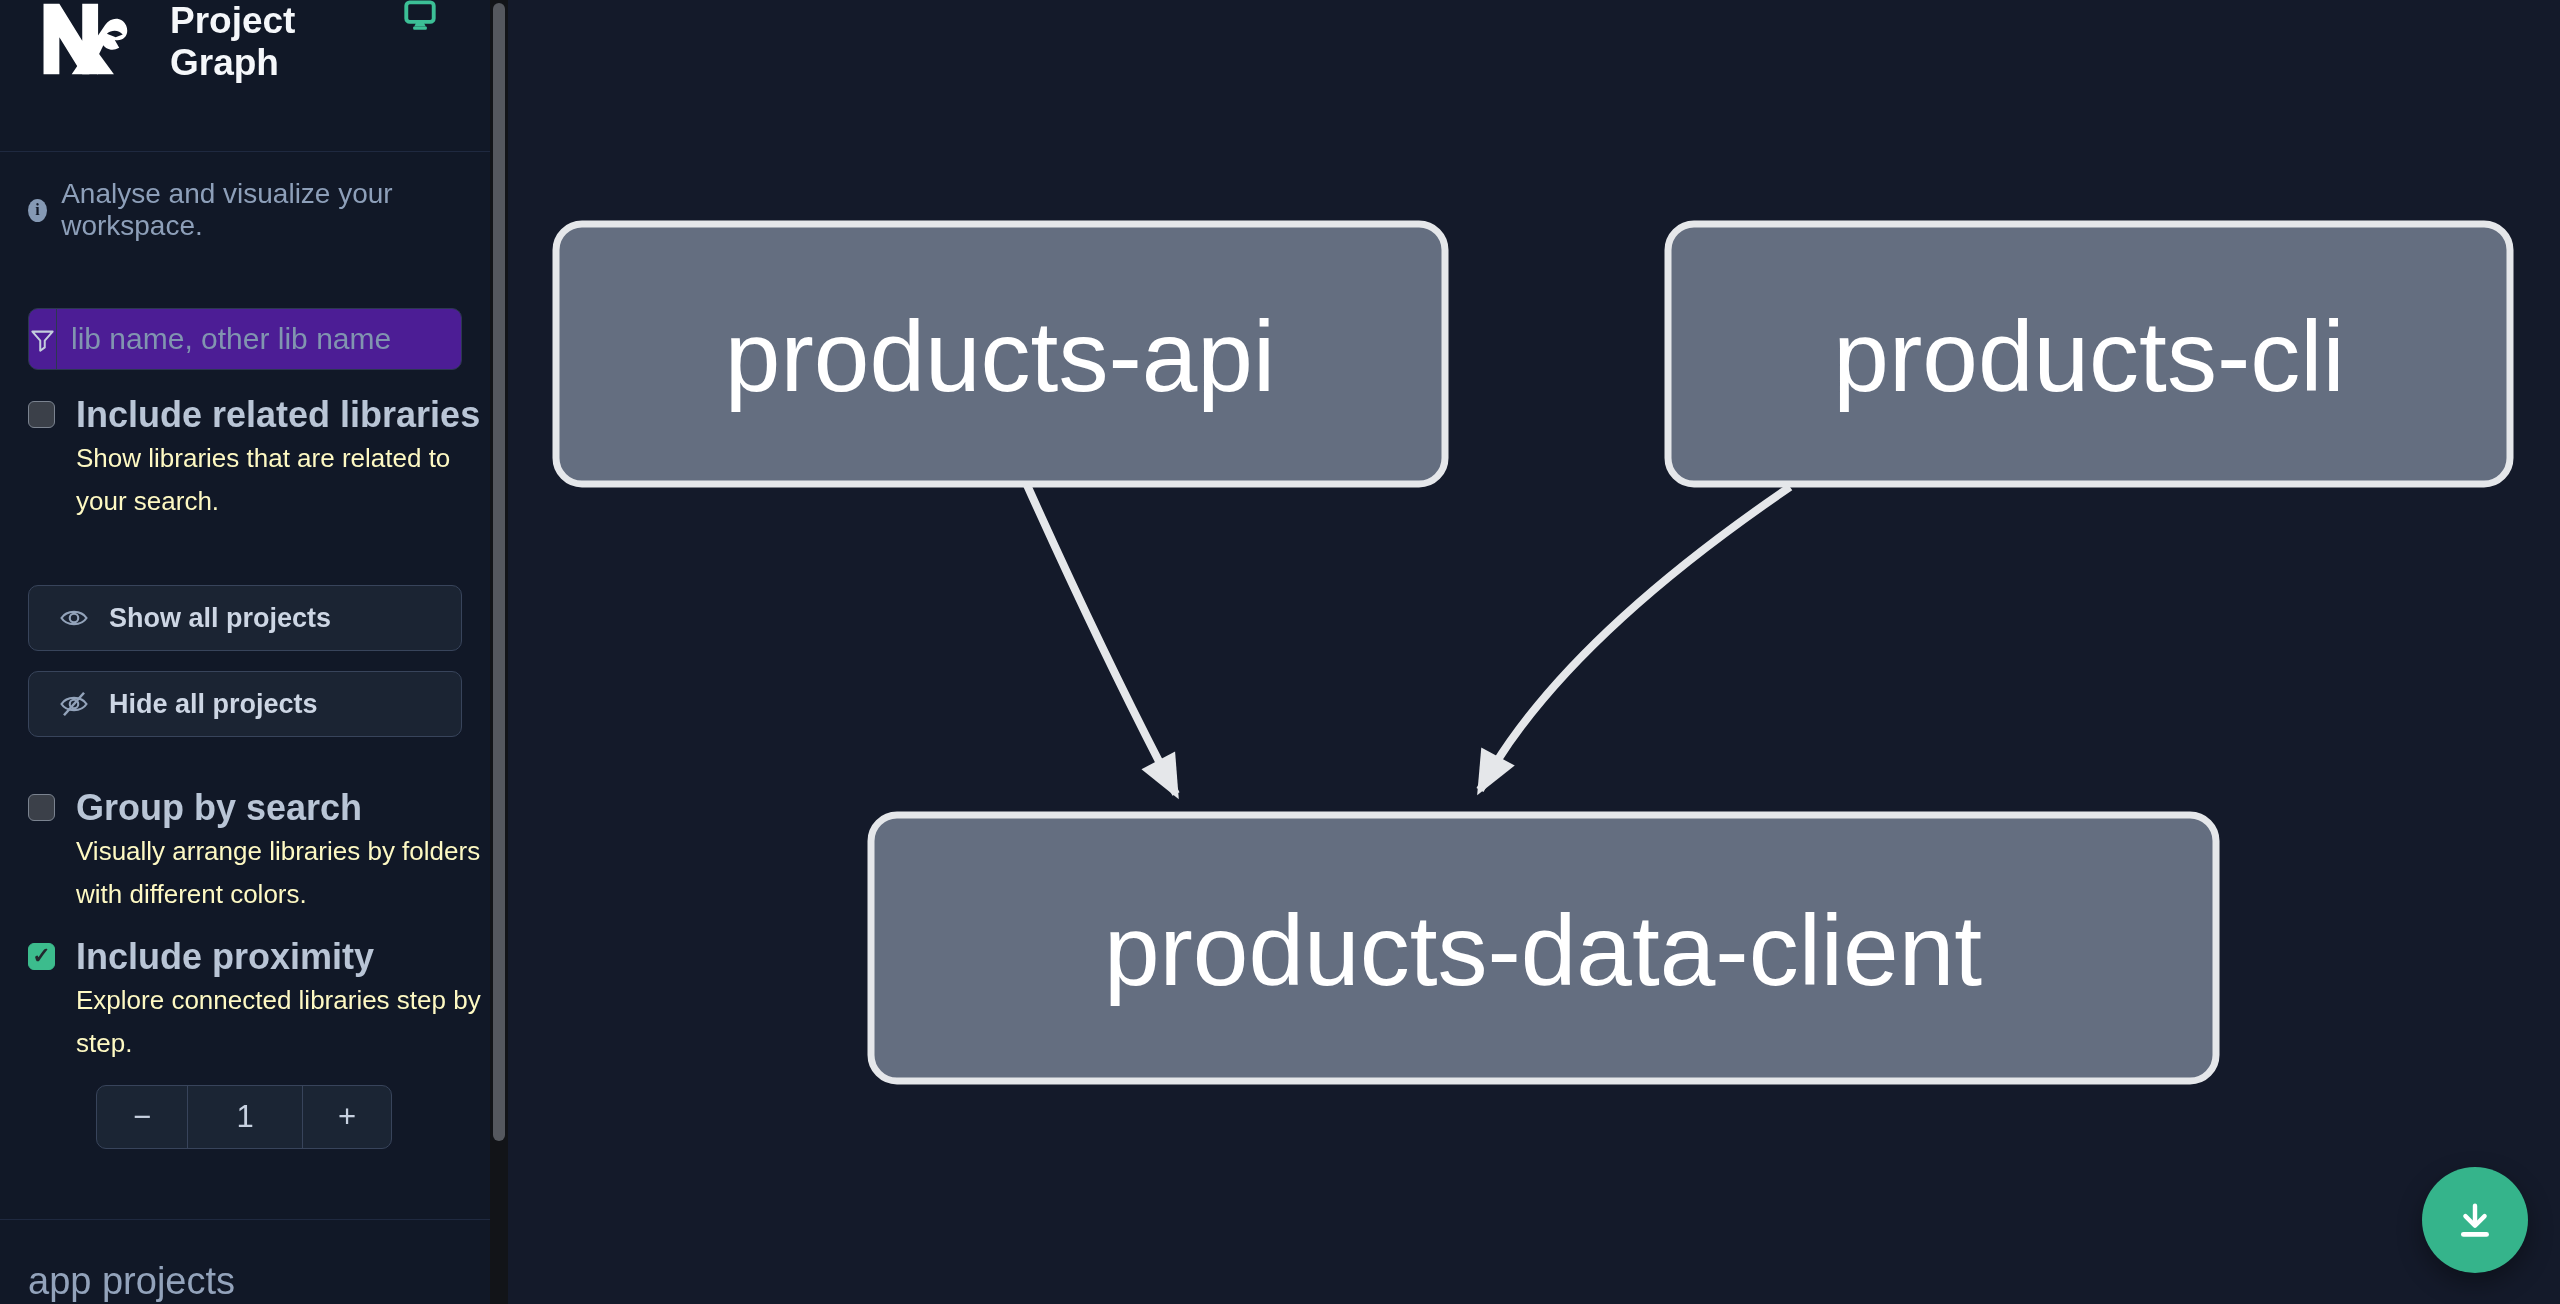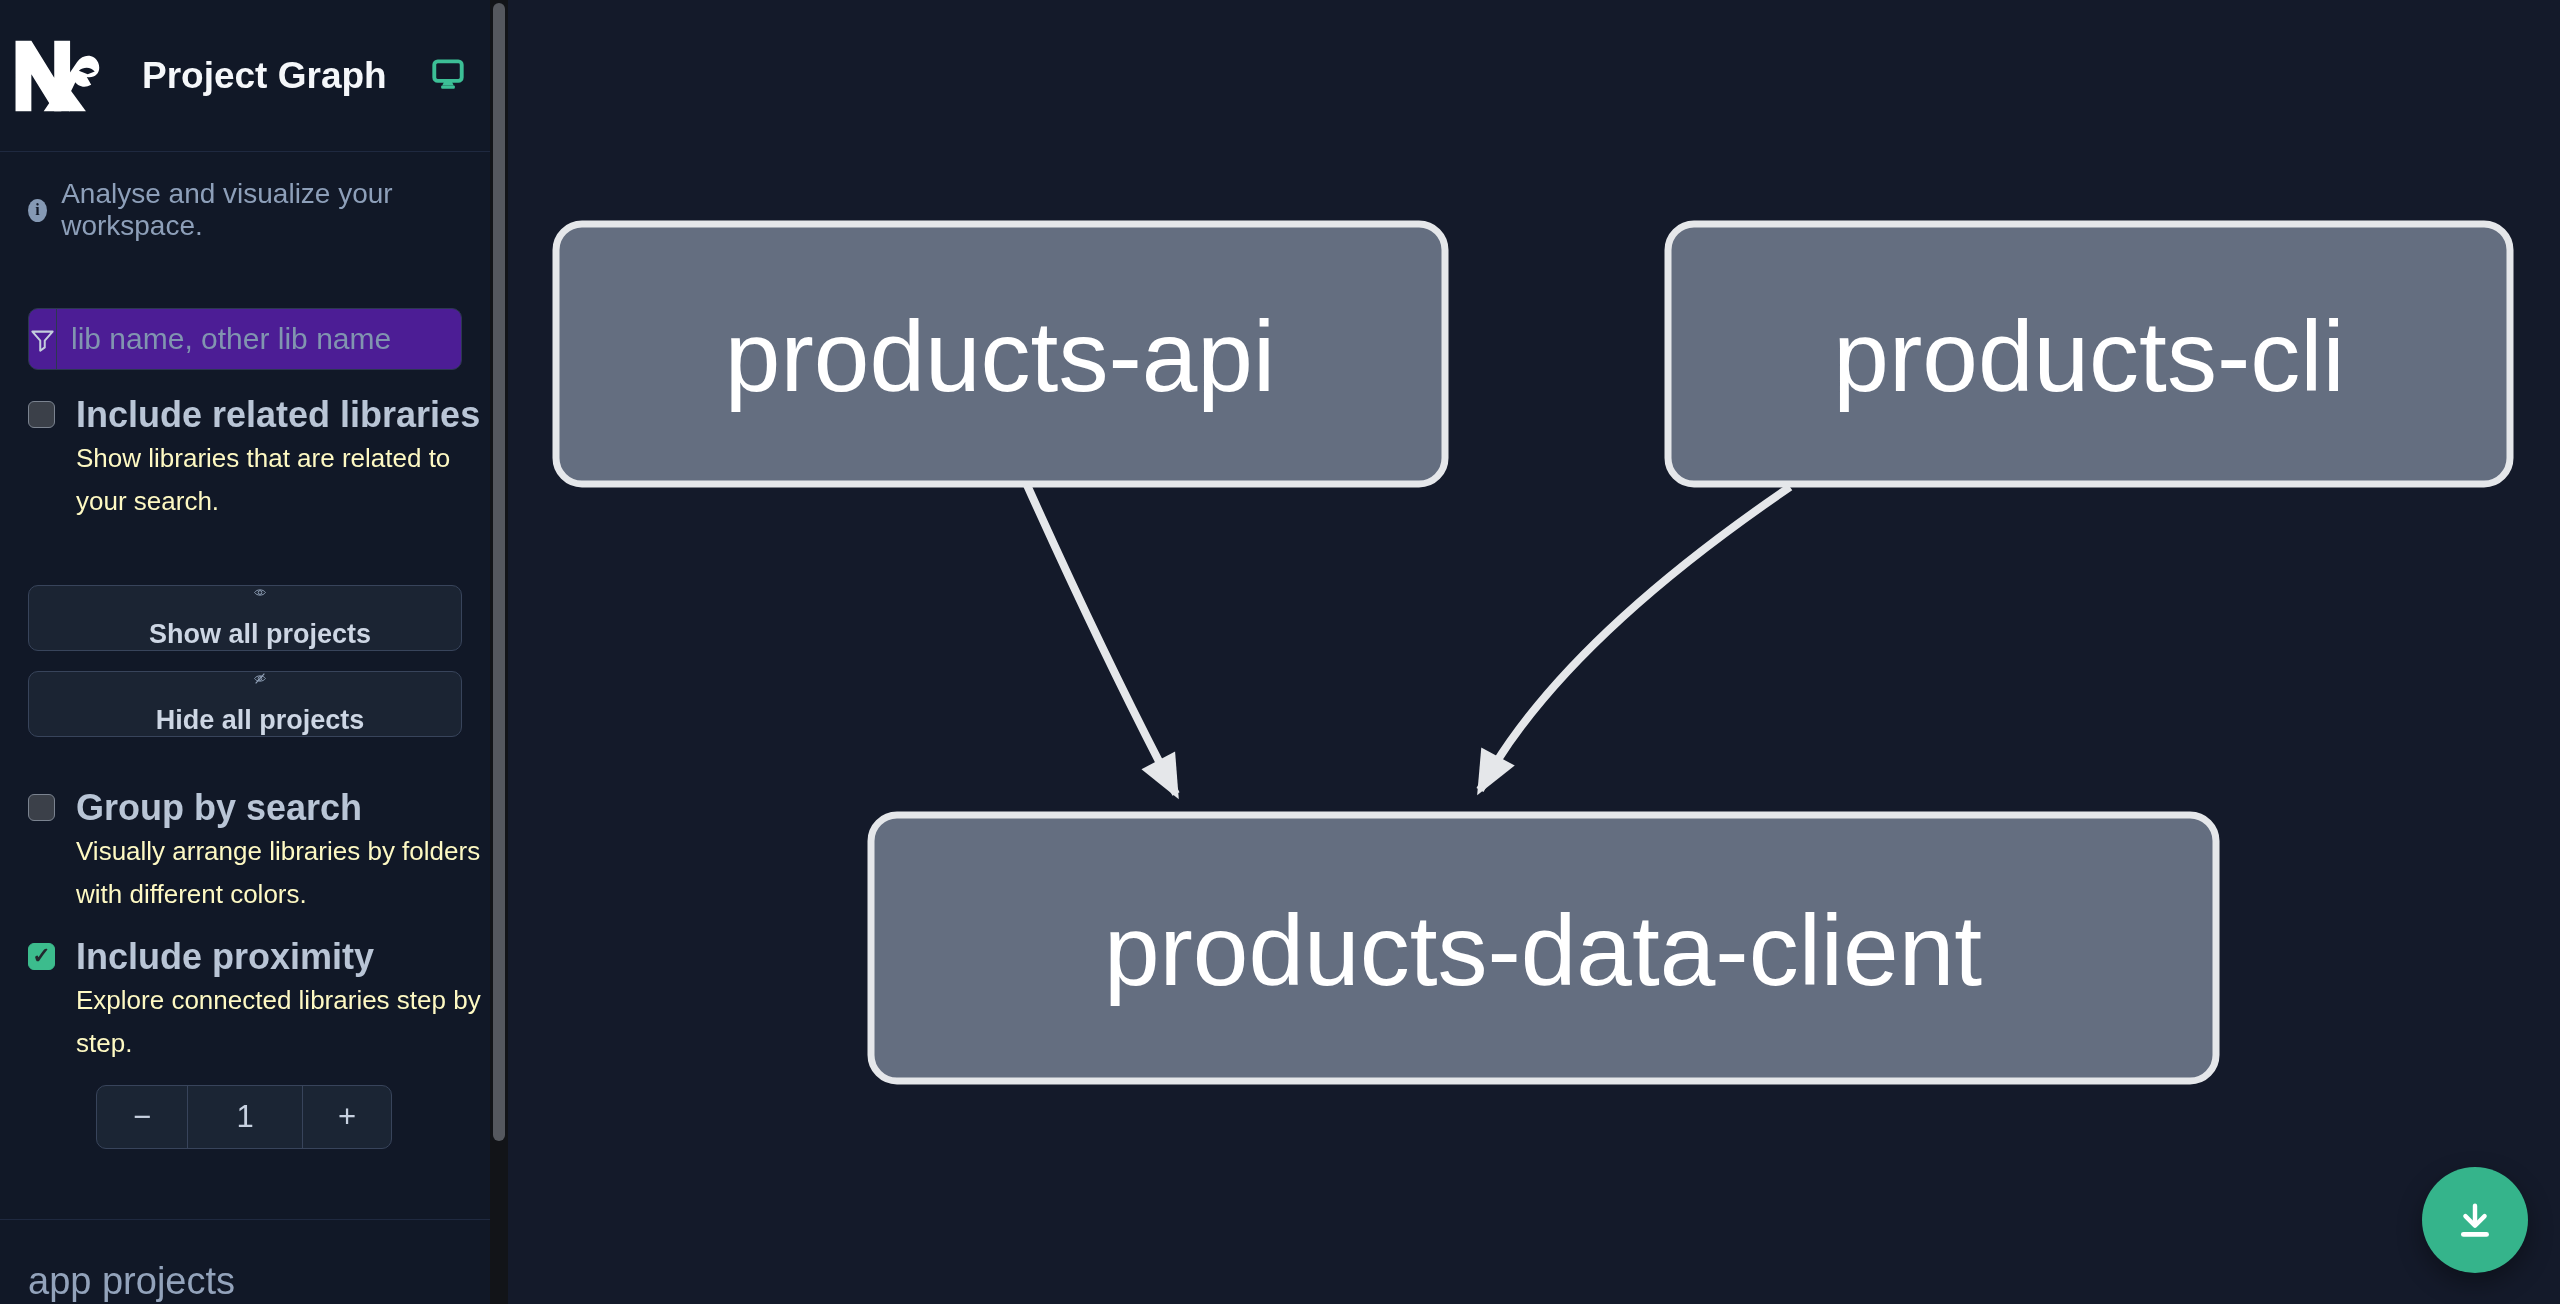--- a/index.html
+++ b/index.html
@@ -2,21 +2,21 @@
 <html><head>
 <meta charset="utf-8">
 <style>
   * { margin:0; padding:0; box-sizing:border-box; }
   html,body { width:2560px; height:1304px; overflow:hidden; background:#141a2a;
               font-family:"Liberation Sans", sans-serif; }
 
   
   #sidebar { position:absolute; left:0; top:0; width:490px; height:1304px;
              background:#111827; color:#b9c5d6; }
-  .side-header { height:152px; display:flex; align-items:center; padding:0 12px;
+  .side-header { height:152px; display:flex; align-items:flex-start; padding:0 40px;
                  border-bottom:1px solid #1f2940; }
   .nx-logo { width:88px; height:78px; flex:0 0 auto; }
   .app-title { margin-left:42px; font-size:37px; font-weight:700; color:#f5f7fa; }
   .monitor-btn { margin-left:auto; margin-right:14px; background:none; border:none; cursor:pointer; }
 
   .side-body { padding:0 28px; }
   .info-row { margin-top:26px; display:flex; align-items:center; gap:14px; }
   .info-icon { width:23px; height:23px; border-radius:50%; background:#8599b4;
                color:#111827; font-size:16px; font-weight:700; display:flex;
                align-items:center; justify-content:center; font-family:"Liberation Serif",serif; }
@@ -38,21 +38,21 @@
   .cb.checked { background:#3cbc8d; border-color:#3cbc8d; color:#23282e;
                 font-size:22px; font-weight:700; line-height:1; }
   .cb .mark { transform:translateY(-1px); }
   .cb-label { font-size:36px; font-weight:700; color:#b9c5d6; line-height:29px; cursor:pointer; }
   .cb-desc { grid-column:2; margin-top:8px; font-size:26px; line-height:43px;
              color:#fef9c3; width:412px; }
 
   .side-btn { width:434px; height:66px; display:flex; align-items:center; gap:20px;
               background:#1b2433; border:1px solid #38445b; border-radius:10px;
               padding:0 0 0 30px; font-family:"Liberation Sans",sans-serif;
-              font-size:27px; font-weight:700; color:#cdd6e4; cursor:pointer;flex-direction:column; }
+              font-size:27px; font-weight:700; color:#cdd6e4; cursor:pointer; }
   .btn-show { margin-top:62px; } .btn-hide { margin-top:20px; }
 
   .stepper { margin:20px 0 0 68px; width:296px; height:64px; display:flex;
              background:#1b2534; border:1px solid #38445b; border-radius:10px; overflow:hidden; }
   .stepper > * { display:flex; align-items:center; justify-content:center;
                  font-size:31px; color:#c7d1e0; background:transparent; border:0;
                  font-family:"Liberation Sans",sans-serif; }
   .stepper button { cursor:pointer; }
   .step-dec { width:90px; } .step-val { width:116px; border-left:1px solid #38445b;
               border-right:1px solid #38445b; } .step-inc { flex:1; }

